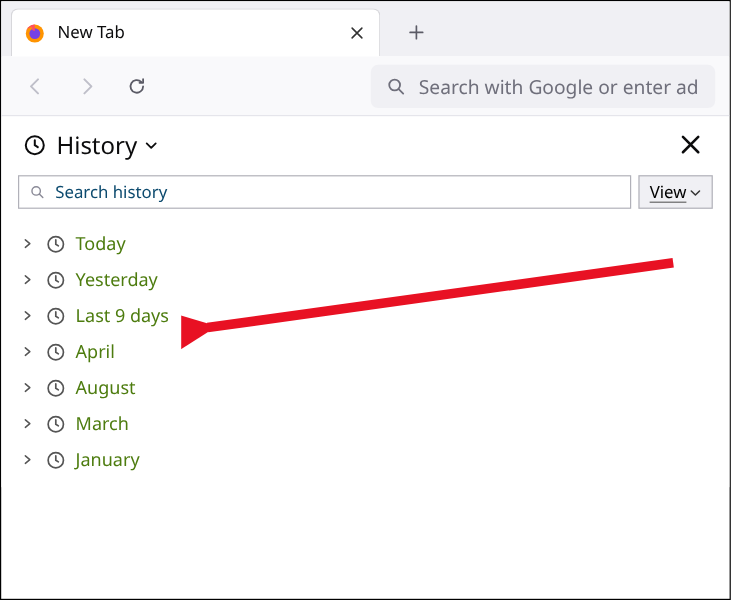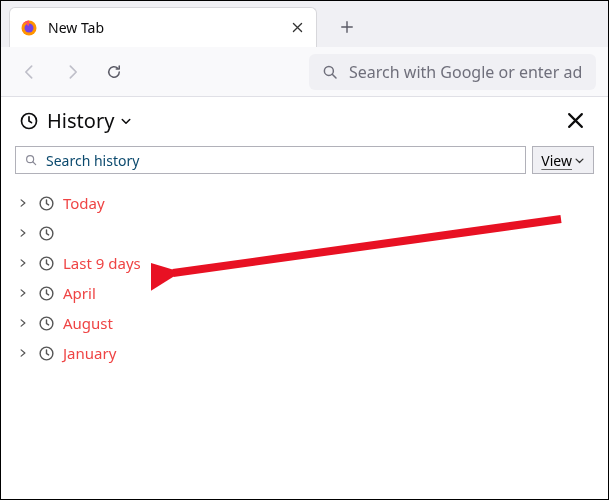--- a/index.html
+++ b/index.html
@@ -17,21 +17,21 @@
 .panel{background:#fff}
 .panel-header{display:flex;align-items:center;padding:10px 18px;gap:8px}
 .panel-title{font-size:20px;font-weight:400;color:#0c0c0d;display:flex;align-items:center;gap:6px}
 .panel-spacer{flex:1}
 .close-x{font-size:22px;padding:4px 6px;cursor:pointer}
 .search-row{display:flex;align-items:stretch;padding:2px 14px 6px 14px;gap:6px}
 .search-box{flex:1;border:1px solid #b1b1b9;background:#fff;height:28px;display:flex;align-items:center;padding:0 8px;gap:8px;color:#0c4a6e;font-size:14px}
 .view-btn{border:1px solid #b1b1b9;background:#f0f0f4;height:28px;padding:0 8px;font-size:14px;display:flex;align-items:center;gap:2px}
 .view-btn-label{text-decoration:underline;text-decoration-color:#666;text-underline-offset:3px;text-decoration-thickness:1px}
 .tree{padding:8px 10px}
-.tree-item{display:flex;align-items:center;height:30px;padding:0 6px;gap:8px;font-size:15px;color:#ef4444;cursor:pointer}
+.tree-item{display:flex;align-items:center;height:30px;padding:0 6px;gap:8px;font-size:15px;color:#4d7c0f;cursor:pointer}
 .chev{width:12px;color:#555;display:flex;justify-content:center}
 .tree-icon{width:18px;height:18px;display:flex;align-items:center;justify-content:center;color:#555}
 .arrow-overlay{position:absolute;pointer-events:none;z-index:50}
 svg{display:block}
 </style>
 </head>
 <body>
 
 <div class="tabstrip">
   <div class="tab">
@@ -142,20 +142,21 @@
           <svg viewBox="0 0 16 16" width="10" height="10">
             <path d="M5 3 L11 8 L5 13" fill="none" stroke="#555" stroke-width="2" stroke-linecap="round" stroke-linejoin="round"></path>
           </svg>
         </span>
       <span class="tree-icon">
           <svg viewBox="0 0 24 24" width="17" height="17">
             <circle cx="12" cy="12" r="9" fill="none" stroke="#555" stroke-width="2"></circle>
             <path d="M12 7 V12 L15 14" fill="none" stroke="#555" stroke-width="2" stroke-linecap="round"></path>
           </svg>
         </span>
+      <span>Yesterday</span>
     </div>
     <div class="tree-item">
       <span class="chev">
           <svg viewBox="0 0 16 16" width="10" height="10">
             <path d="M5 3 L11 8 L5 13" fill="none" stroke="#555" stroke-width="2" stroke-linecap="round" stroke-linejoin="round"></path>
           </svg>
         </span>
       <span class="tree-icon">
           <svg viewBox="0 0 24 24" width="17" height="17">
             <circle cx="12" cy="12" r="9" fill="none" stroke="#555" stroke-width="2"></circle>
@@ -184,20 +185,34 @@
             <path d="M5 3 L11 8 L5 13" fill="none" stroke="#555" stroke-width="2" stroke-linecap="round" stroke-linejoin="round"></path>
           </svg>
         </span>
       <span class="tree-icon">
           <svg viewBox="0 0 24 24" width="17" height="17">
             <circle cx="12" cy="12" r="9" fill="none" stroke="#555" stroke-width="2"></circle>
             <path d="M12 7 V12 L15 14" fill="none" stroke="#555" stroke-width="2" stroke-linecap="round"></path>
           </svg>
         </span>
       <span>August</span>
+    </div>
+    <div class="tree-item">
+      <span class="chev">
+          <svg viewBox="0 0 16 16" width="10" height="10">
+            <path d="M5 3 L11 8 L5 13" fill="none" stroke="#555" stroke-width="2" stroke-linecap="round" stroke-linejoin="round"></path>
+          </svg>
+        </span>
+      <span class="tree-icon">
+          <svg viewBox="0 0 24 24" width="17" height="17">
+            <circle cx="12" cy="12" r="9" fill="none" stroke="#555" stroke-width="2"></circle>
+            <path d="M12 7 V12 L15 14" fill="none" stroke="#555" stroke-width="2" stroke-linecap="round"></path>
+          </svg>
+        </span>
+      <span>March</span>
     </div>
     <div class="tree-item">
       <span class="chev">
           <svg viewBox="0 0 16 16" width="10" height="10">
             <path d="M5 3 L11 8 L5 13" fill="none" stroke="#555" stroke-width="2" stroke-linecap="round" stroke-linejoin="round"></path>
           </svg>
         </span>
       <span class="tree-icon">
           <svg viewBox="0 0 24 24" width="17" height="17">
             <circle cx="12" cy="12" r="9" fill="none" stroke="#555" stroke-width="2"></circle>

